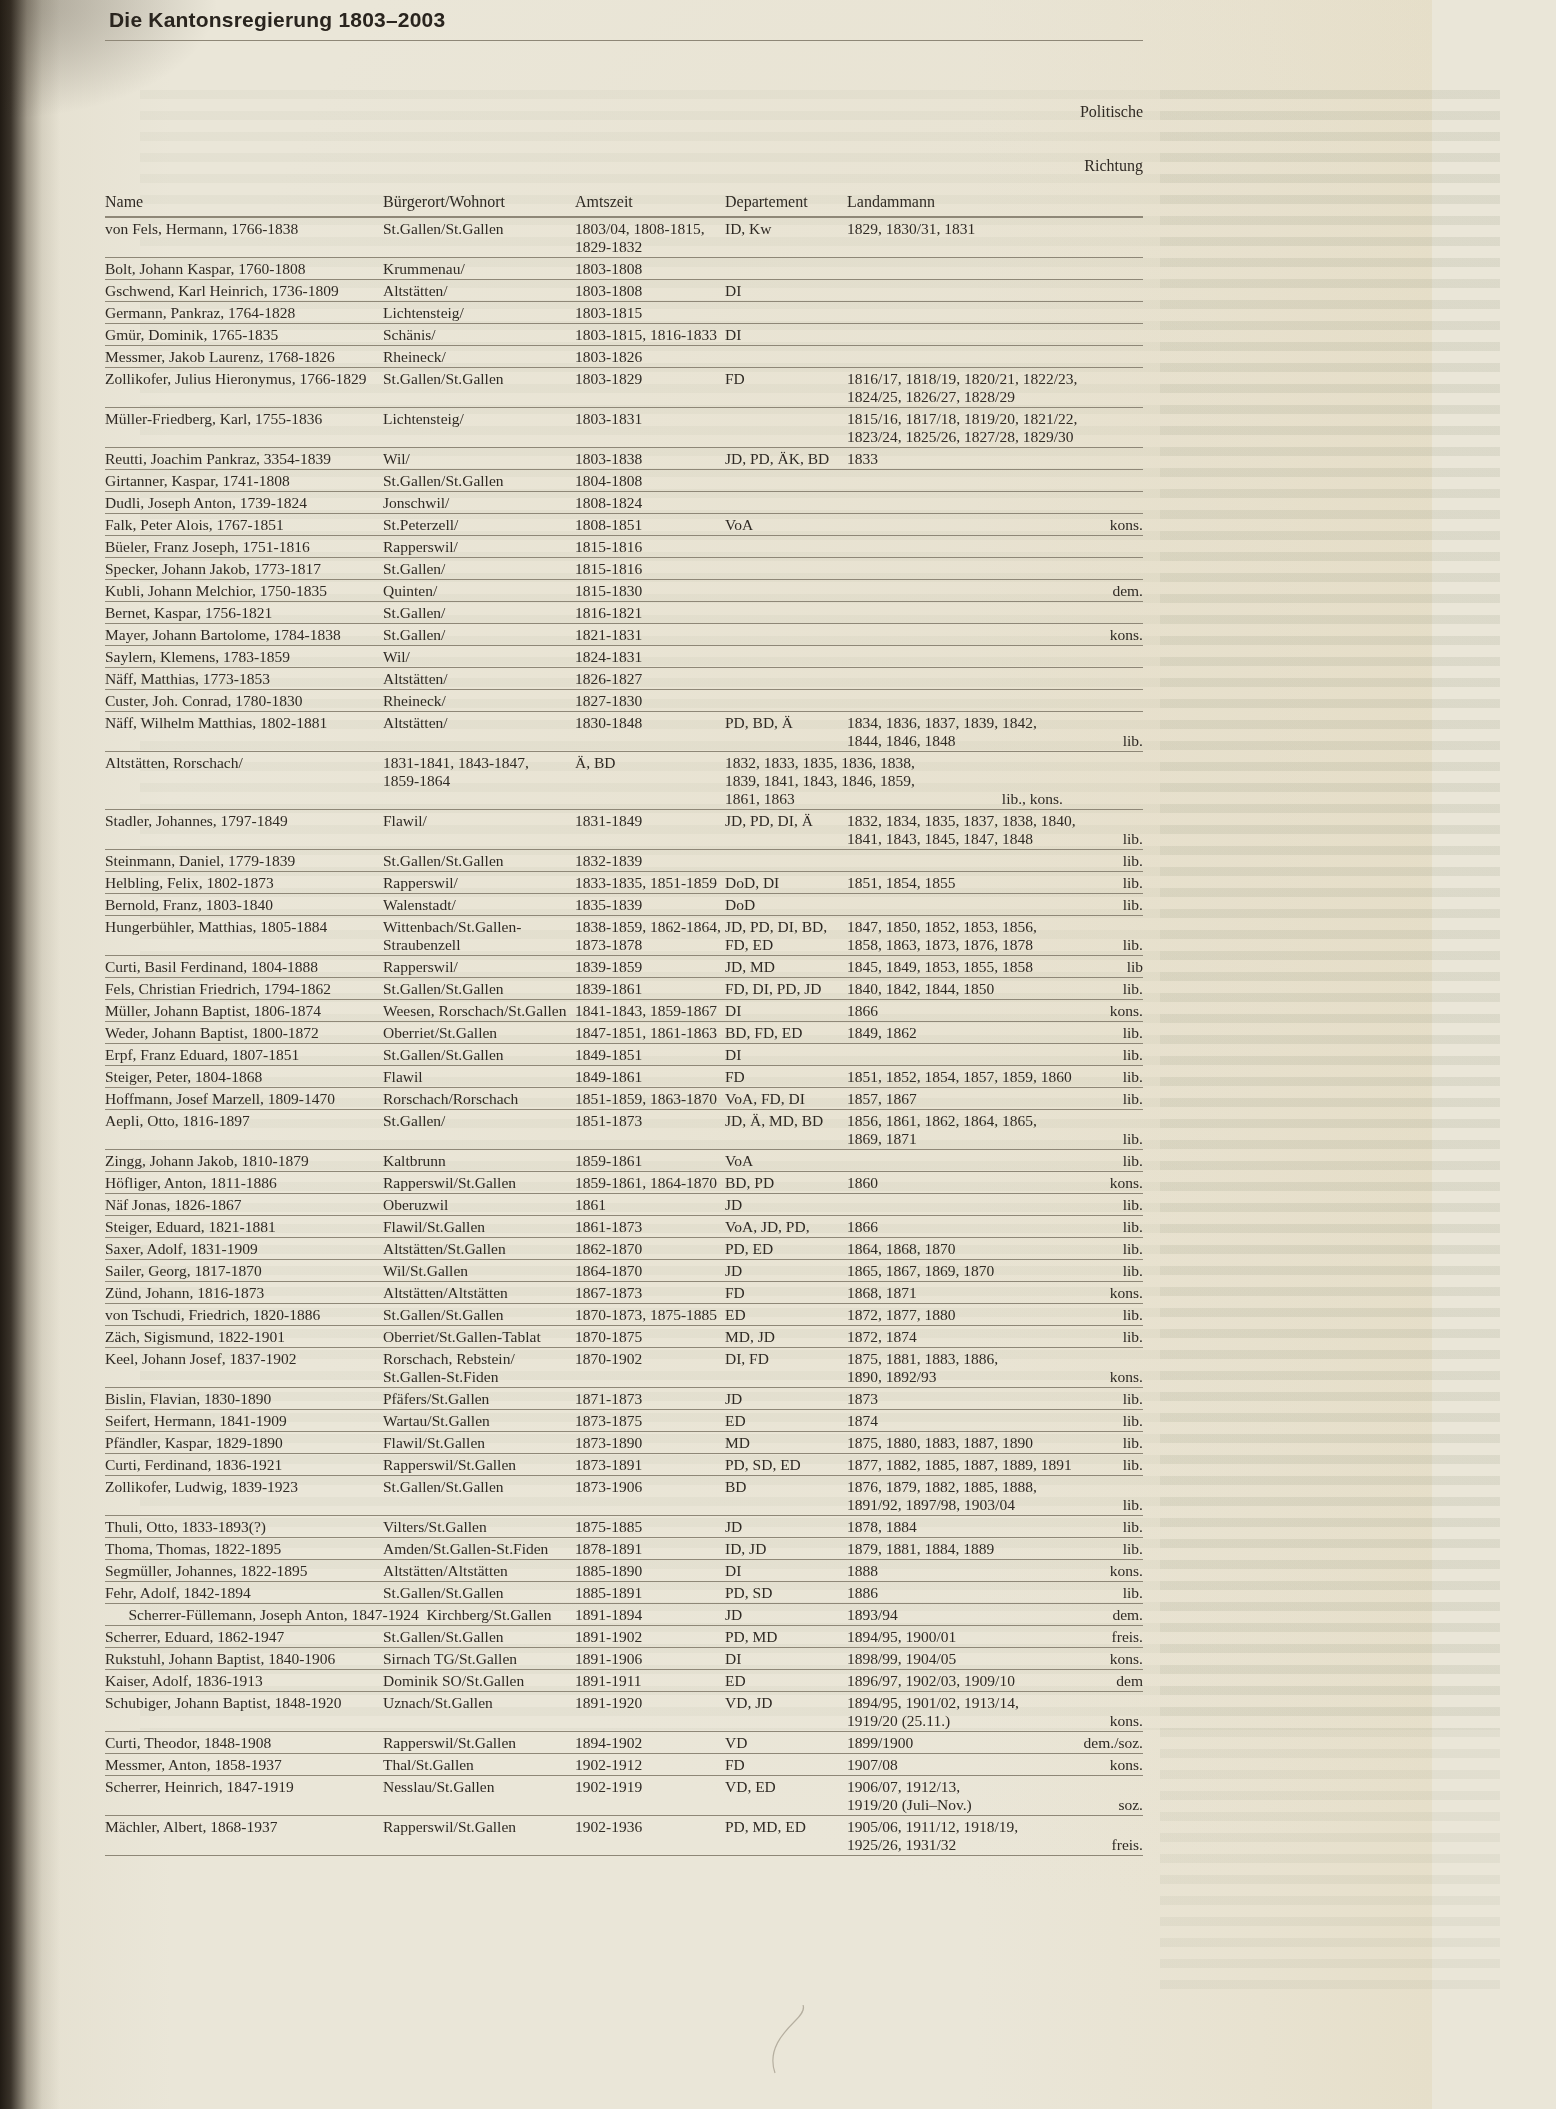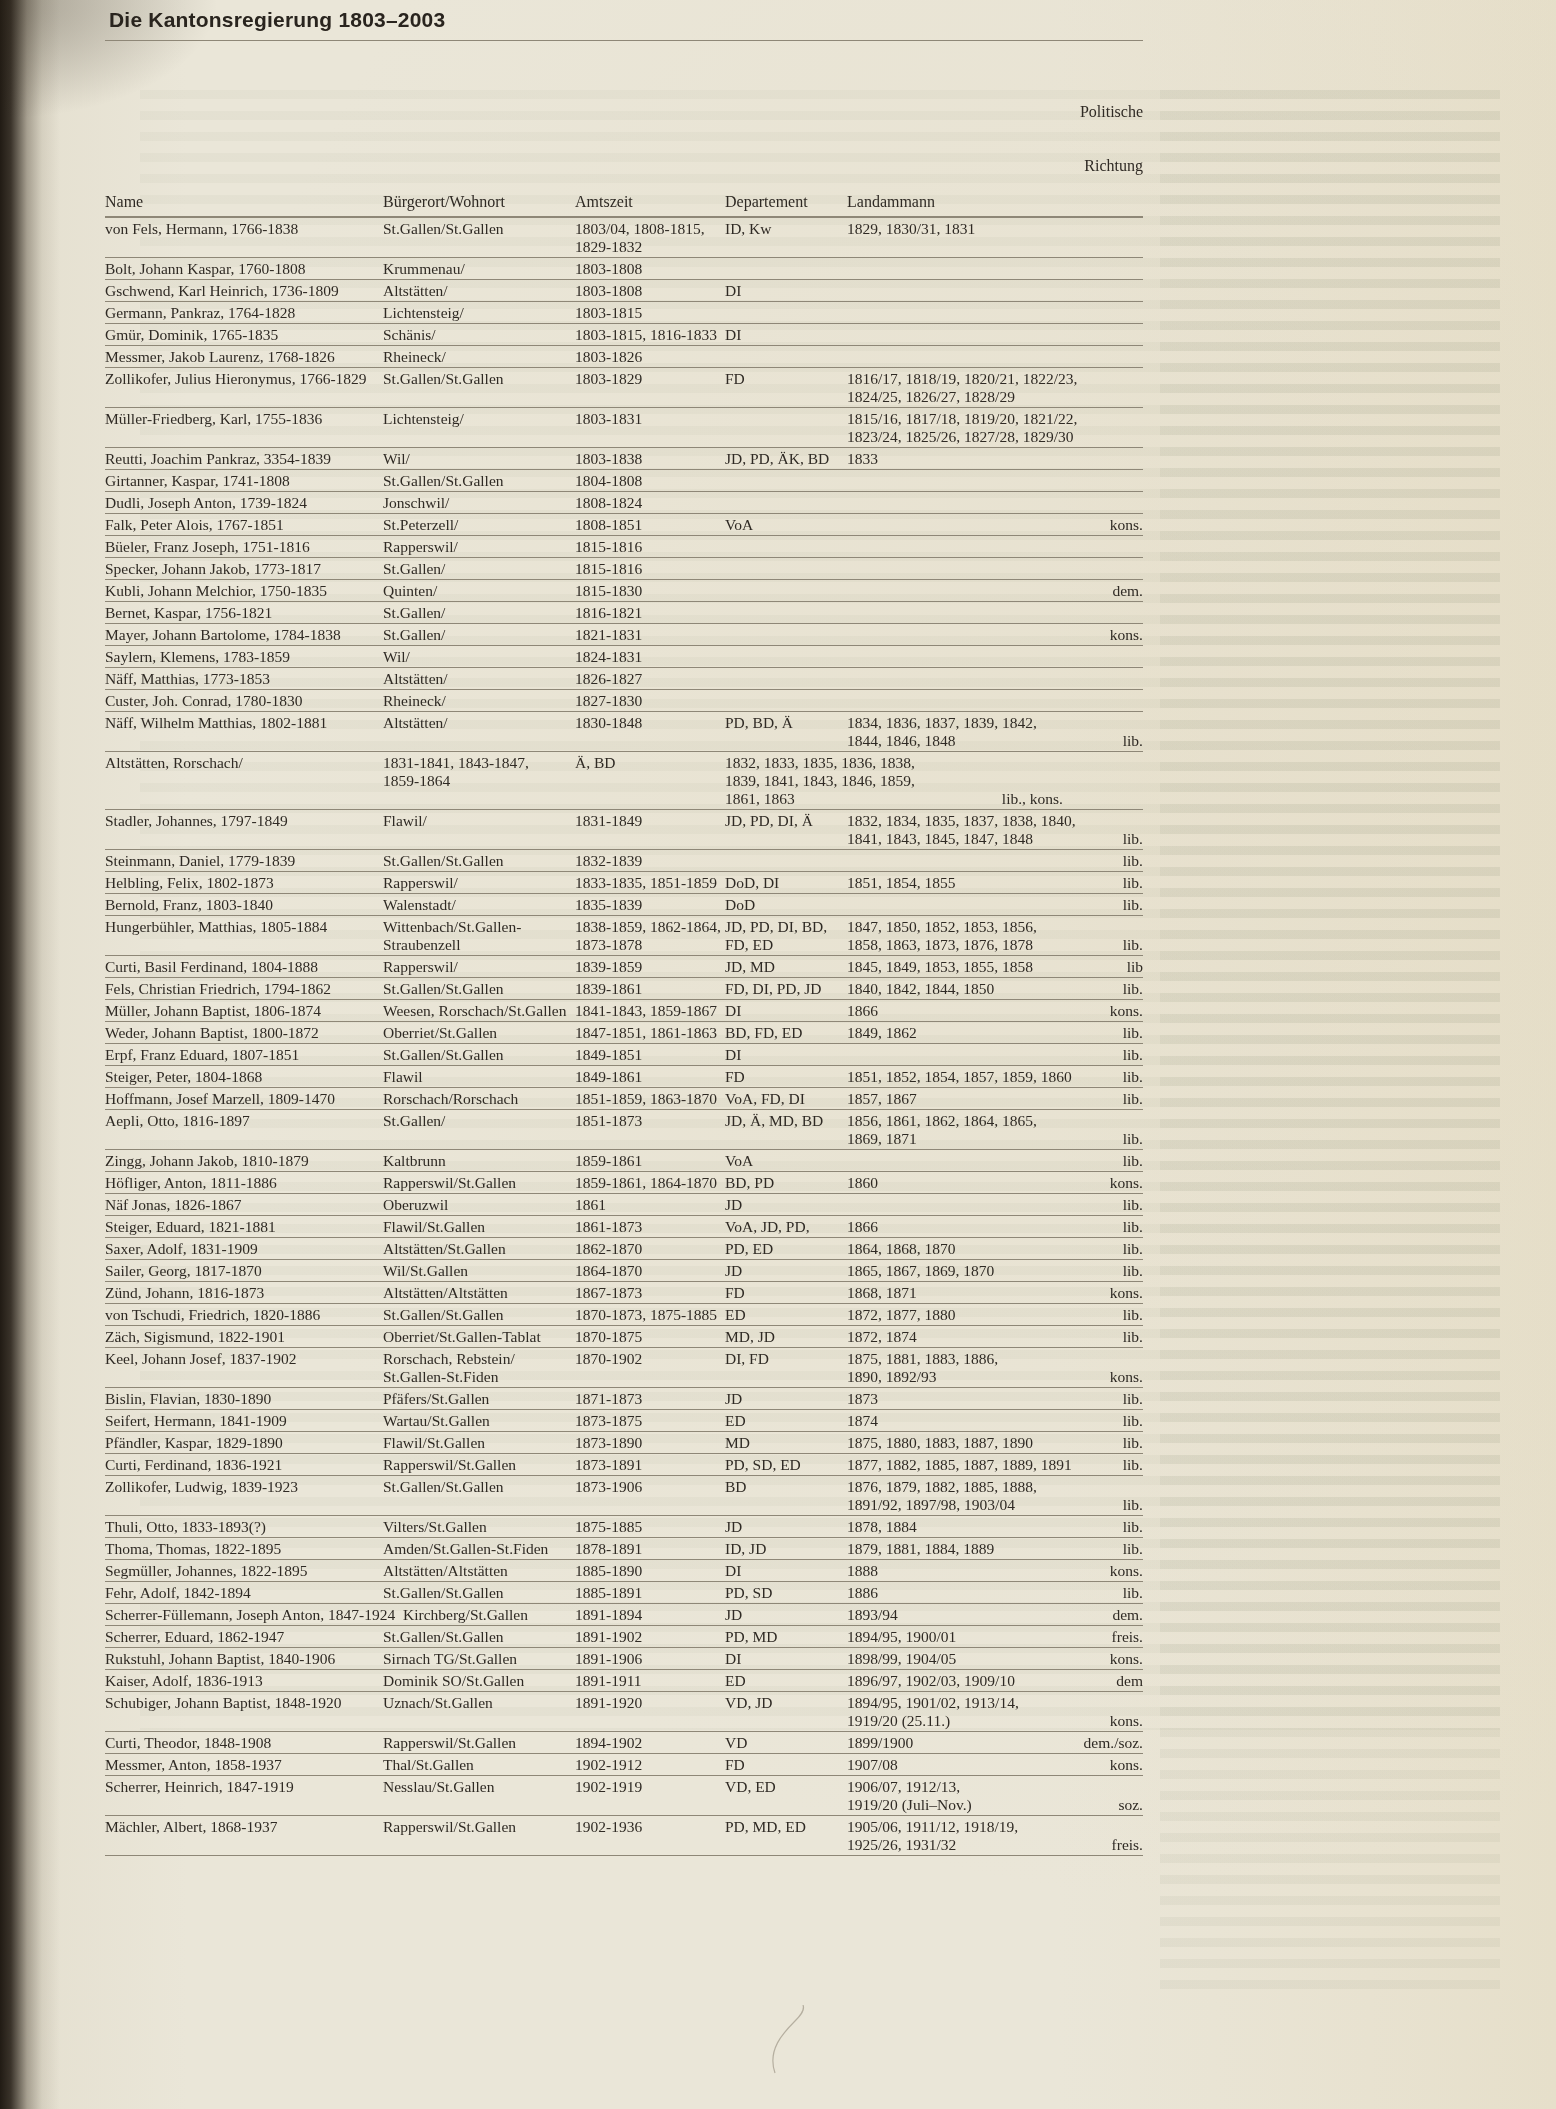--- a/index.html
+++ b/index.html
@@ -4,21 +4,21 @@
 <style>
   :root{
     --paper:#eae6d8;
     --paper2:#e7e1cd;
     --ink:#2f2a24;
     --line:#8e8777;
   }
   html,body{margin:0;padding:0;}
   body{width:1556px;height:2109px;overflow:hidden;background:var(--paper);}
   .page{
-    position:relative;width:1556px;height:2109px;
+    position:relative;width:1432px;height:2109px;
     background:
       radial-gradient(ellipse at 75% 35%, rgba(226,216,190,0.35), rgba(0,0,0,0) 60%),
       linear-gradient(90deg,#e4dfcf 0%, var(--paper) 12%, var(--paper) 68%, #e8e2d0 88%, #e6dfca 100%),
       var(--paper);
     font-family:"Liberation Serif", serif;
     color:var(--ink);
   }
   .binding{
     position:absolute;left:0;top:0;bottom:0;width:60px;
     background:linear-gradient(90deg,#211b14 0%, #3a332a 18%, rgba(90,80,65,0.45) 45%, rgba(120,110,90,0.15) 70%, rgba(0,0,0,0) 100%);
@@ -57,21 +57,21 @@
   .thead{align-items:end;border-bottom:1px solid var(--line);padding-bottom:5px;}
   .thead .cell{font-size:16px;line-height:18px;}
   .h-right{text-align:right;}
   .tbody{border-bottom:1px solid var(--line);}
   .row{border-top:1px solid var(--line);padding:2px 0 1px 0;}
   .cell{
     font-size:15.5px;line-height:18px;white-space:pre;
     overflow:visible;
   }
   .c-richtung{text-align:right;align-self:end;}
-  .merged{grid-column:1 / 3;}
+  .merged{grid-column:1 / 3;text-align:center;}
   .scratch{position:absolute;left:765px;top:2005px;opacity:.55;pointer-events:none;}
 </style>
 </head>
 <body>
 
 <div class="page">
   <div class="ghost"></div>
   <div class="ghost2"></div>
   <div class="binding"></div>
   <div class="corner-shade"></div>

